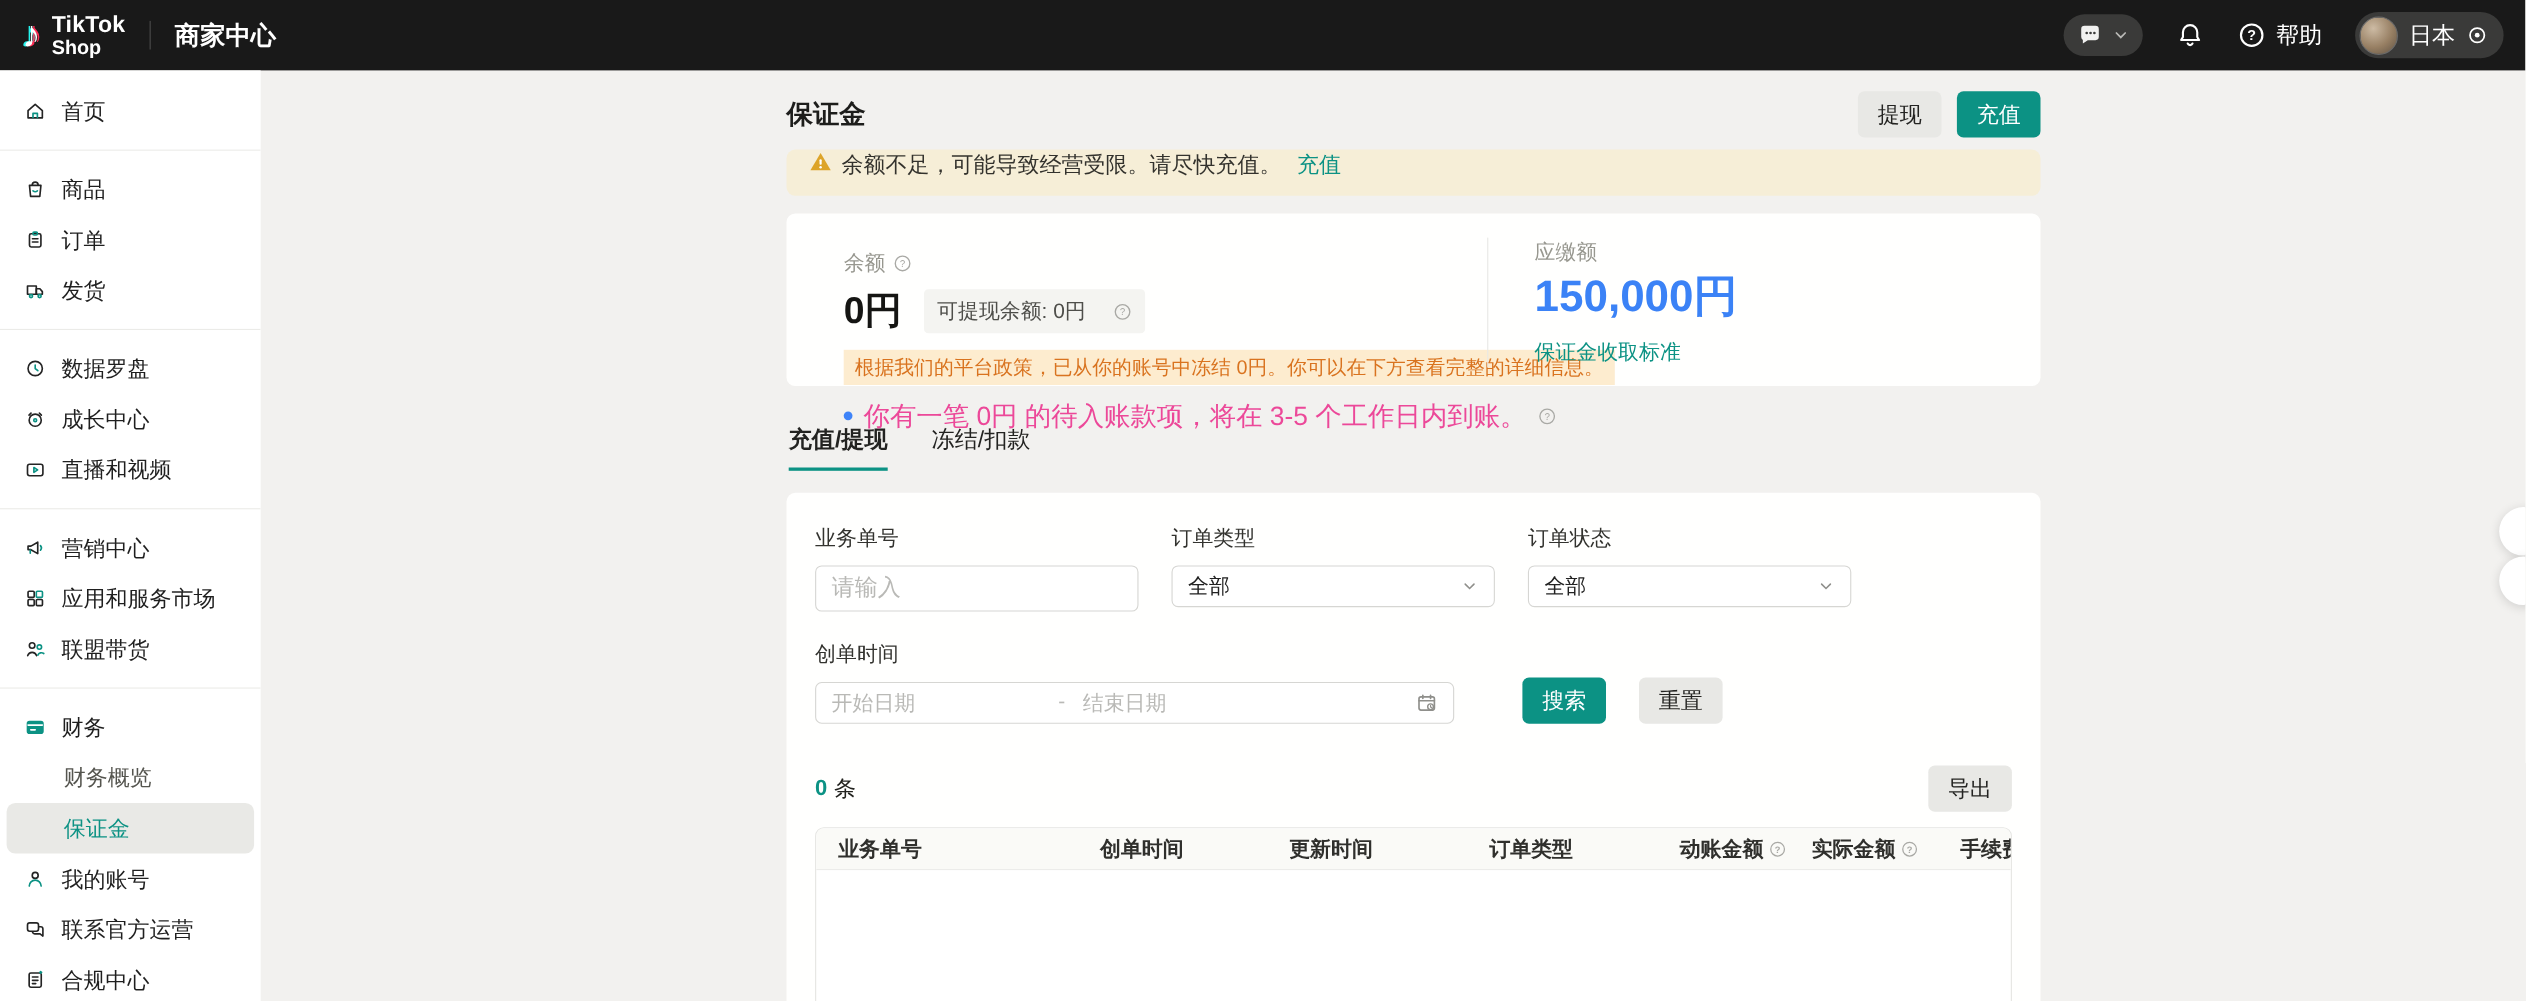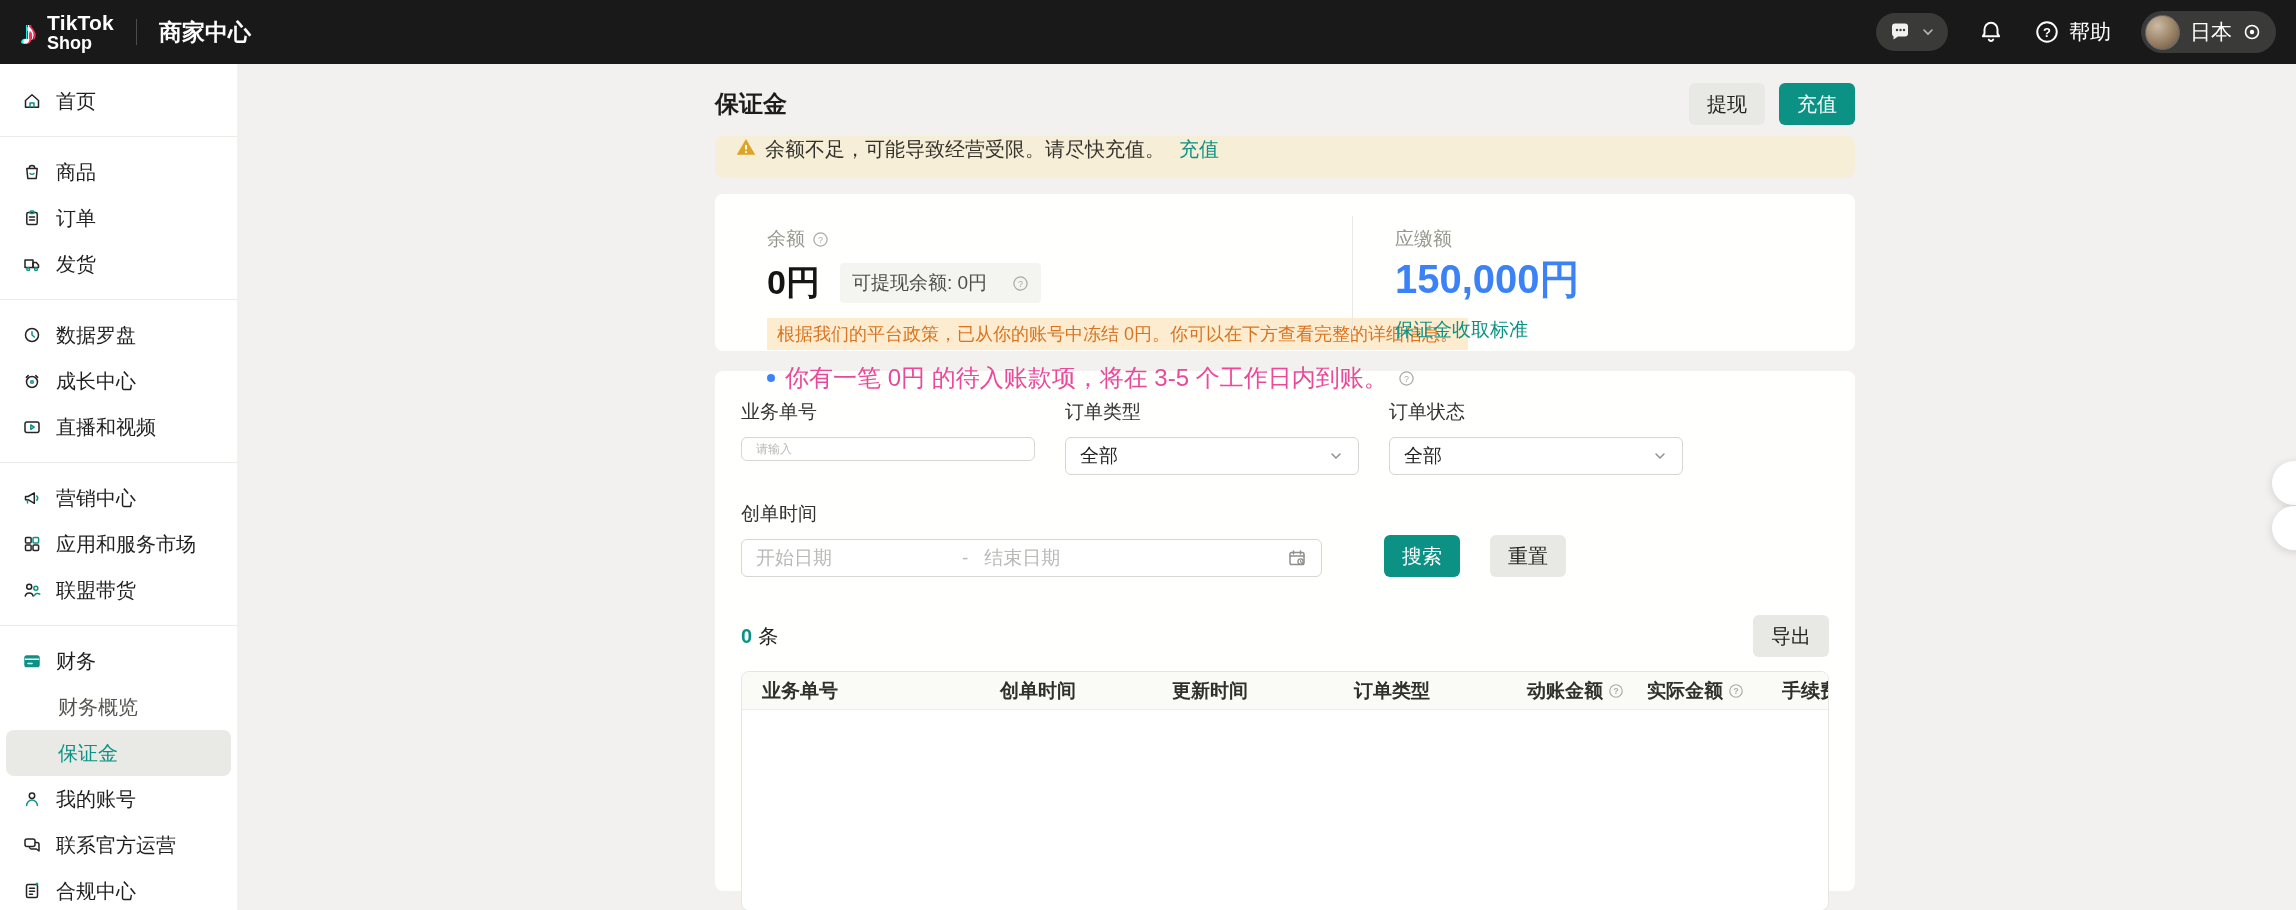--- a/index.html
+++ b/index.html
@@ -66,36 +66,36 @@
   .amount-row { margin-top:8px; display:flex; align-items:center; }
   .big-amount { font-size:34px; font-weight:bold; color:#151513; }
   .chip { margin-left:20px; background:#f4f4f1; border-radius:4px; padding:7px 12px;
           font-size:19px; color:#4e4e4a; display:flex; align-items:center; gap:25px; }
   .frozen-note { margin-top:12px; display:inline-block; background:#fdeccf; color:#d9731f;
                  font-size:18px; padding:4px 10px; }
   .pending-row { margin-top:12px; display:flex; align-items:center; gap:10px; }
   .blue-dot { width:8px; height:8px; border-radius:50%; background:#3e83f8; }
   .pending-text { font-size:24px; color:#ec4899; }
   .v-divider { position:absolute; left:637px; top:22px; height:118px; width:1px; background:#e8e8e5; }
-  .due-block { position:absolute; left:680px; top:32px; }
+  .due-block { position:absolute; left:680px; top:22px; }
   .due-amount { font-size:40px; font-weight:bold; color:#3b82f6; margin-top:0; }
   .due-link { font-size:19px; color:#0c9284; margin-top:10px; cursor:pointer; }
 
   .tabs { margin-top:34px; display:flex; gap:40px; padding-left:2px; }
   .tab { font-size:21px; color:#232321; padding-bottom:12px; cursor:pointer; }
   .tab.active { font-weight:bold; border-bottom:3px solid #0c9284; }
 
   .filter-card { margin-top:20px; background:#fffffe; border-radius:8px; height:520px;
                  padding:28px 26px 0 26px; }
   .filter-row { display:flex; gap:30px; }
   .field { width:294px; }
   .field.wide { width:581px; }
   .field-label { font-size:19px; color:#33332f; margin-bottom:12px; }
-  .text-input { width:100%; height:24px; border:1px solid #d6d6d3; border-radius:6px;
-                font-size:12px; padding:0 14px; color:#b91c1c; font-family:inherit; background:#fff; }
+  .text-input { width:100%; height:42px; border:1px solid #d6d6d3; border-radius:6px;
+                font-size:21px; padding:0 14px; color:#b91c1c; font-family:inherit; background:#fff; }
   .text-input::placeholder { color:#b9b9b6; }
   .select-box { width:100%; height:38px; border:1px solid #d6d6d3; border-radius:6px;
                 display:flex; align-items:center; justify-content:space-between;
                 padding:0 14px; font-size:19px; color:#222; cursor:pointer; background:#fff; }
   .date-box { width:100%; height:38px; border:1px solid #d6d6d3; border-radius:6px;
               display:flex; align-items:center; padding:0 14px; font-size:19px; background:#fff; }
   .date-ph { color:#b9b9b6; }
   .date-sep { color:#b9b9b6; margin:0 16px 0 130px; }
   .date-cal { margin-left:auto; }
   .row2 { margin-top:26px; display:flex; align-items:flex-end; }
@@ -362,20 +362,24 @@
 
       <div class="v-divider"></div>
 
       <div class="due-block">
         <div class="muted-label">应缴额</div>
         <div class="due-amount">150,000円</div>
         <div class="due-link">保证金收取标准</div>
       </div>
     </div>
 
+    <div class="tabs">
+      <div class="tab active">充值/提现</div>
+      <div class="tab">冻结/扣款</div>
+    </div>
 
     <div class="filter-card">
       <div class="filter-row">
         <div class="field">
           <div class="field-label">业务单号</div>
           <input class="text-input" type="text" placeholder="请输入" style="">
         </div>
         <div class="field">
           <div class="field-label">订单类型</div>
           <div class="select-box">

